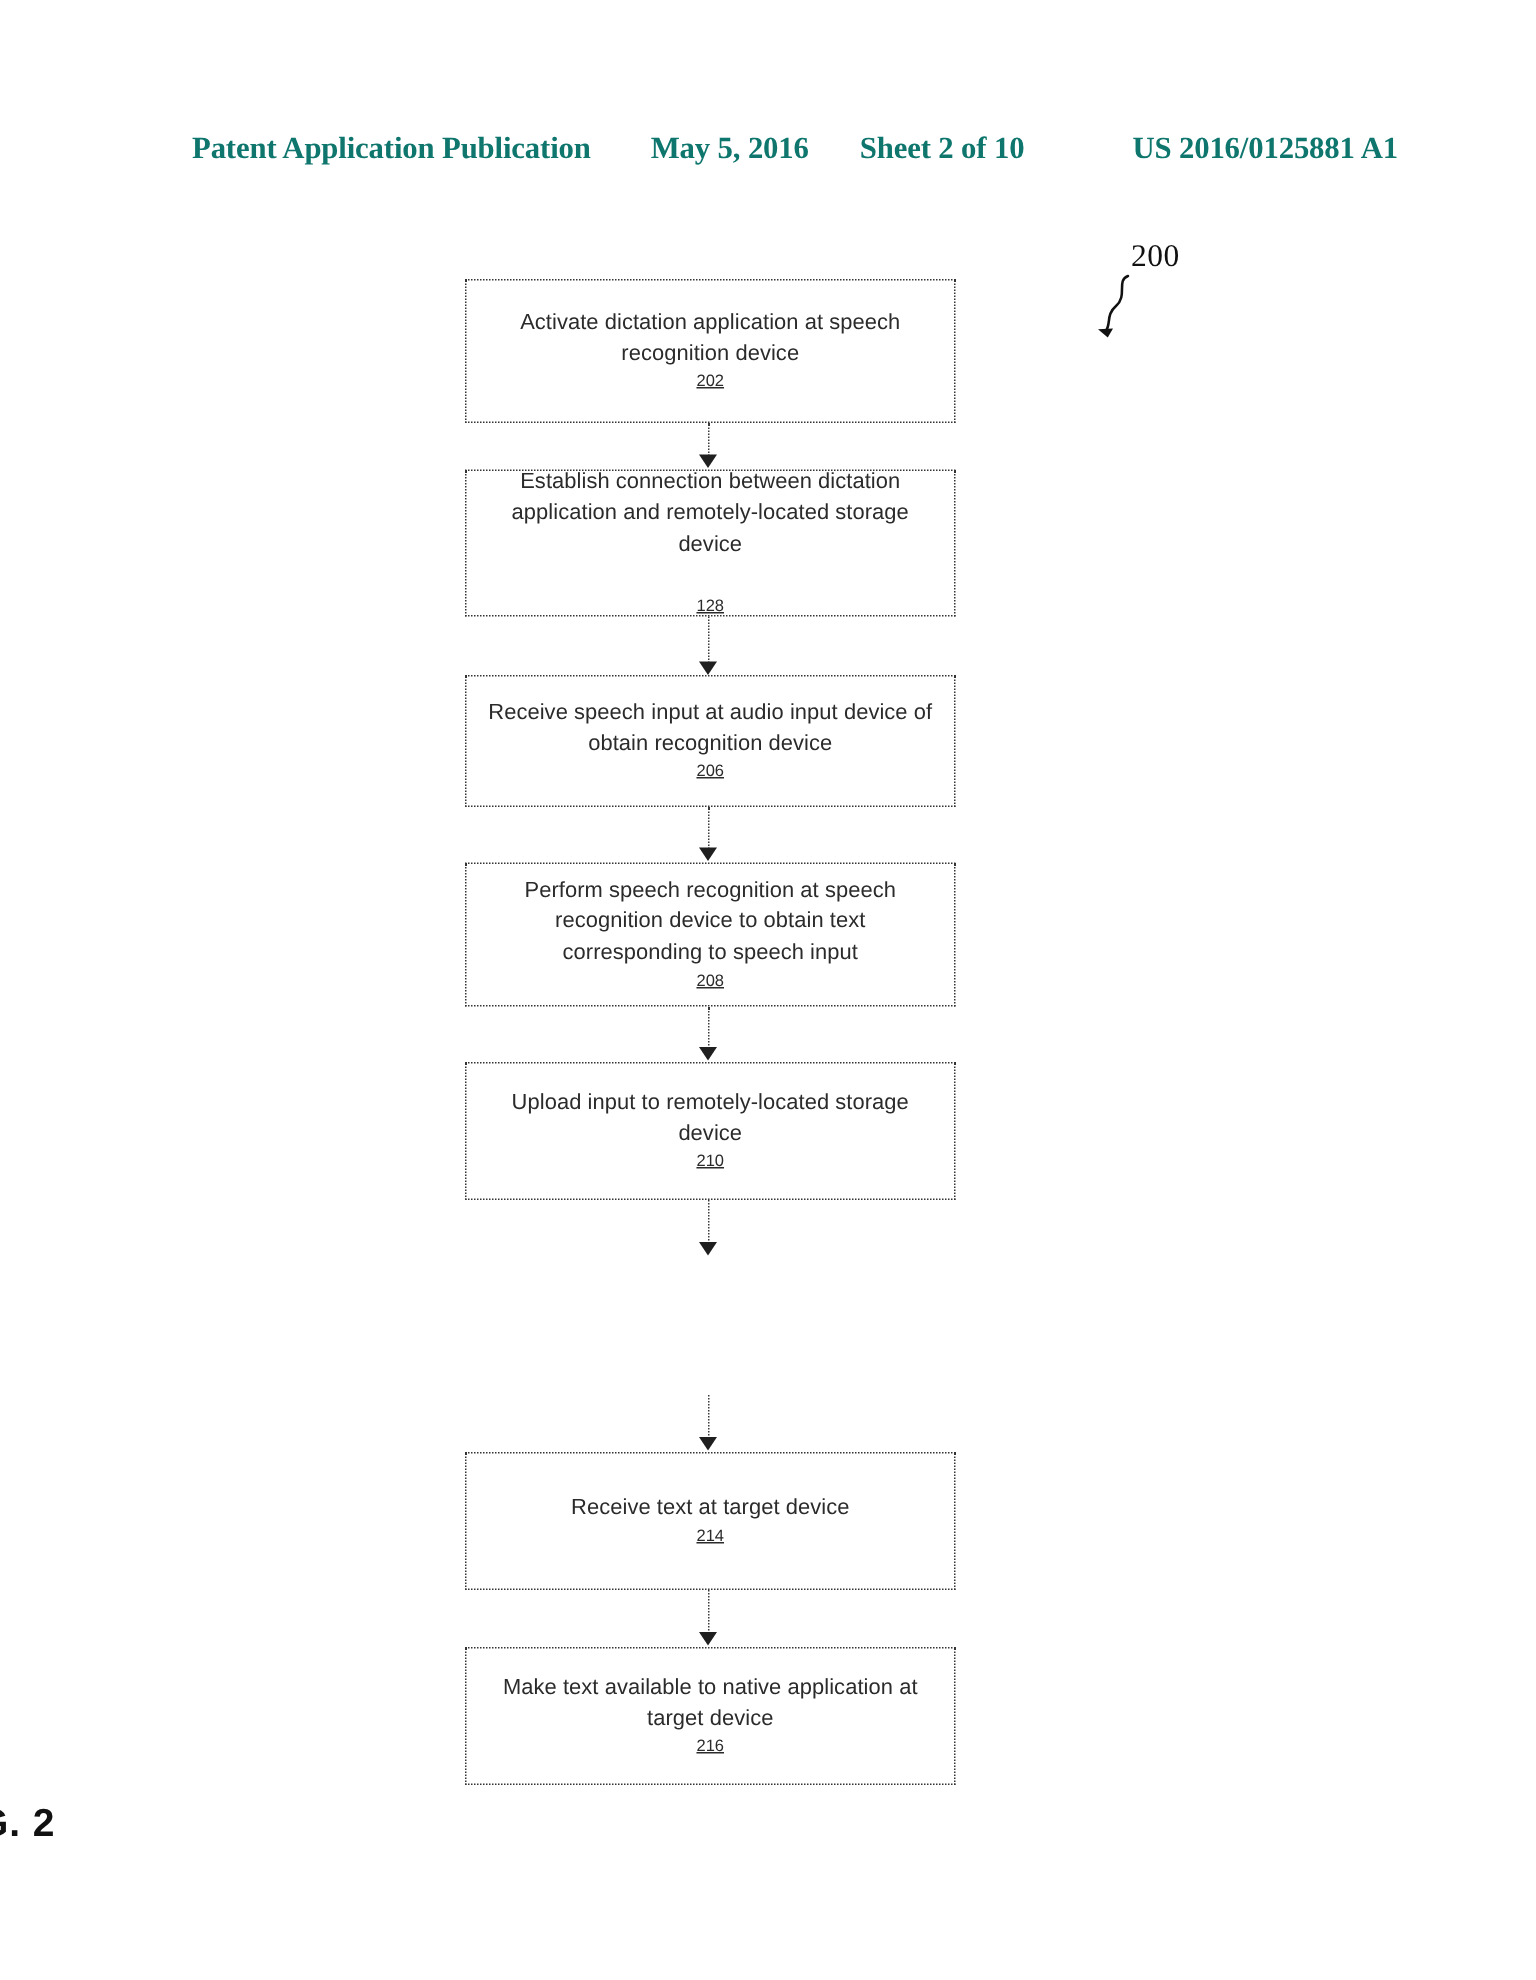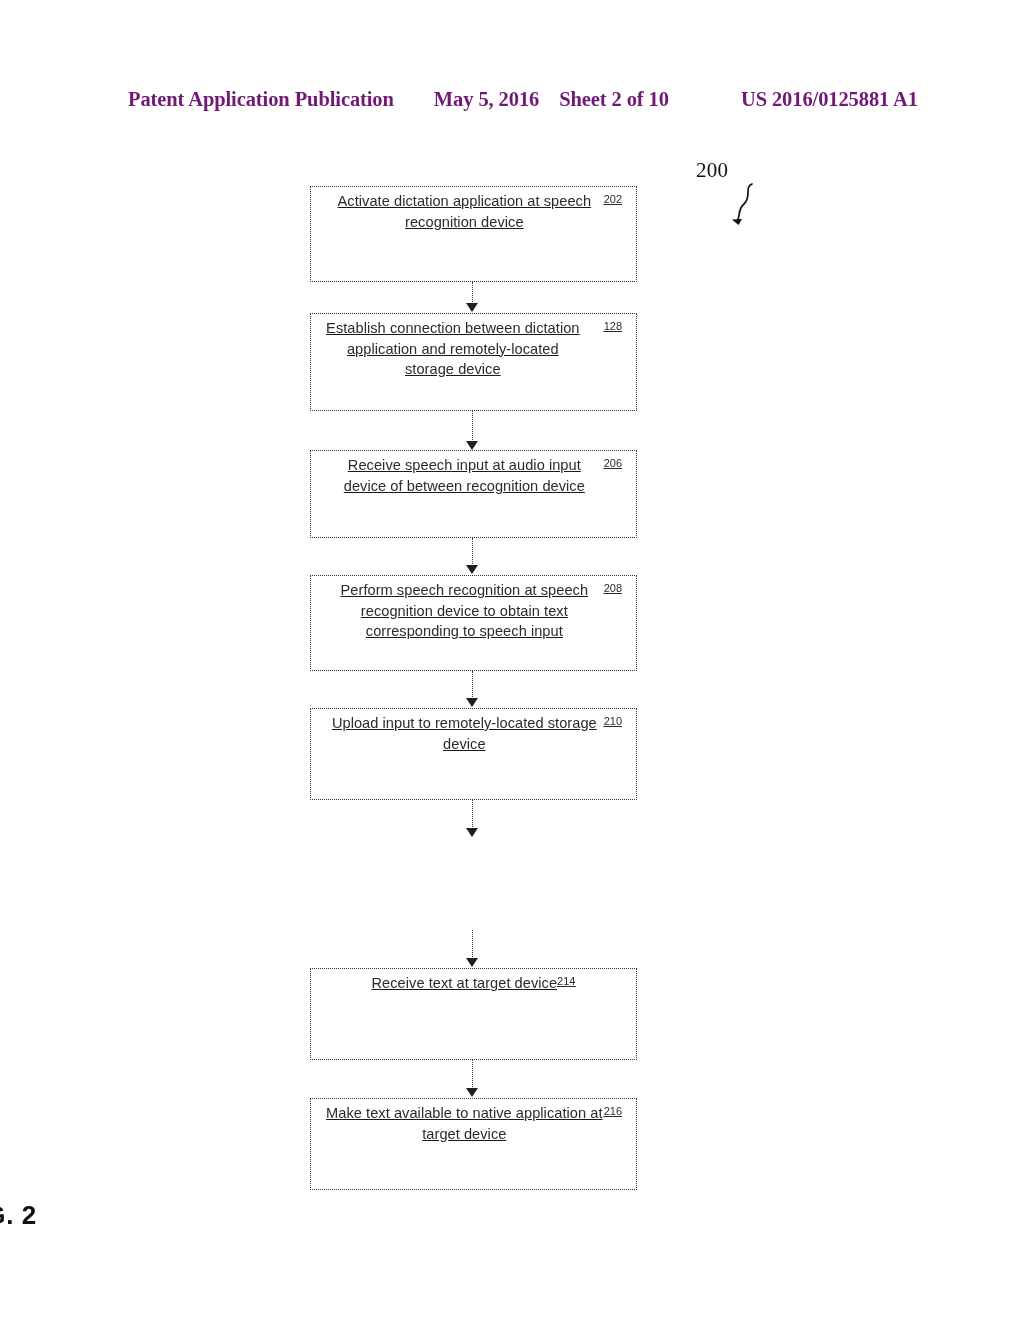--- a/index.html
+++ b/index.html
@@ -21,52 +21,51 @@
     position: absolute;
     top: 88px;
     left: 128px;
     width: 790px;
     display: flex;
     align-items: baseline;
     font-family: "Liberation Serif", serif;
     font-weight: bold;
     font-size: 20.5px;
     letter-spacing: -0.1px;
-    color: #701a75;
+    color: #0f766e;
     white-space: nowrap;
   }
   .hdr-pub    { }
   .hdr-date   { margin-left: 40px; }
-  .hdr-sheet  { margin-left: 20px; }
+  .hdr-sheet  { margin-left: 34px; }
   .hdr-patno  { margin-left: 72px; }
 
   
   .flow {
     position: absolute;
     left: 0;
     top: 0;
     width: 1024px;
     height: 1320px;
   }
 
   
   .node {
     position: absolute;
     left: 310px;
     width: 327px;
     box-sizing: border-box;
     border: 1.4px dotted #333333;
     background: #ffffff;
     display: flex;
-    flex-direction: row;
-    align-items: flex-start;
+    flex-direction: column;
+    align-items: center;
     justify-content: center;
     text-align: center;
     padding: 4px 14px;
-    text-decoration: underline;
   }
   .node-text {
     font-size: 14.6px;
     line-height: 1.42;
     color: #2b2b2b;
     letter-spacing: 0.05px;
   }
   .node-ref {
     font-size: 11px;
     line-height: 1.42;
@@ -114,21 +113,21 @@
   #conn-5 { top: 800px; height: 29px; }
   #arrow-5 { top: 828px; }
   #conn-6 { top: 930px; height: 29px; }
   #arrow-6 { top: 958px; }
   #conn-7 { top: 1060px; height: 29px; }
   #arrow-7 { top: 1088px; }
 
   
   .fig-ref-200 {
     position: absolute;
-    left: 696px;
+    left: 754px;
     top: 158px;
     font-family: "Liberation Serif", serif;
     font-size: 21px;
     color: #111;
     letter-spacing: 0.3px;
     text-align: right;
   }
   .leader-200 {
     position: absolute;
     left: 722px;
@@ -179,21 +178,21 @@
   <div class="arrowhead" id="arrow-1"></div>
 
   <div class="node" id="node-204">
     <div class="node-text">Establish connection between dictation application and remotely-located storage device</div>
     <div class="node-ref">128</div>
   </div>
   <div class="connector" id="conn-2"></div>
   <div class="arrowhead" id="arrow-2"></div>
 
   <div class="node" id="node-206">
-    <div class="node-text">Receive speech input at audio input device of between recognition device</div>
+    <div class="node-text">Receive speech input at audio input device of obtain recognition device</div>
     <div class="node-ref">206</div>
   </div>
   <div class="connector" id="conn-3"></div>
   <div class="arrowhead" id="arrow-3"></div>
 
   <div class="node" id="node-208">
     <div class="node-text">Perform speech recognition at speech recognition device to obtain text corresponding to speech input</div>
     <div class="node-ref">208</div>
   </div>
   <div class="connector" id="conn-4"></div>

